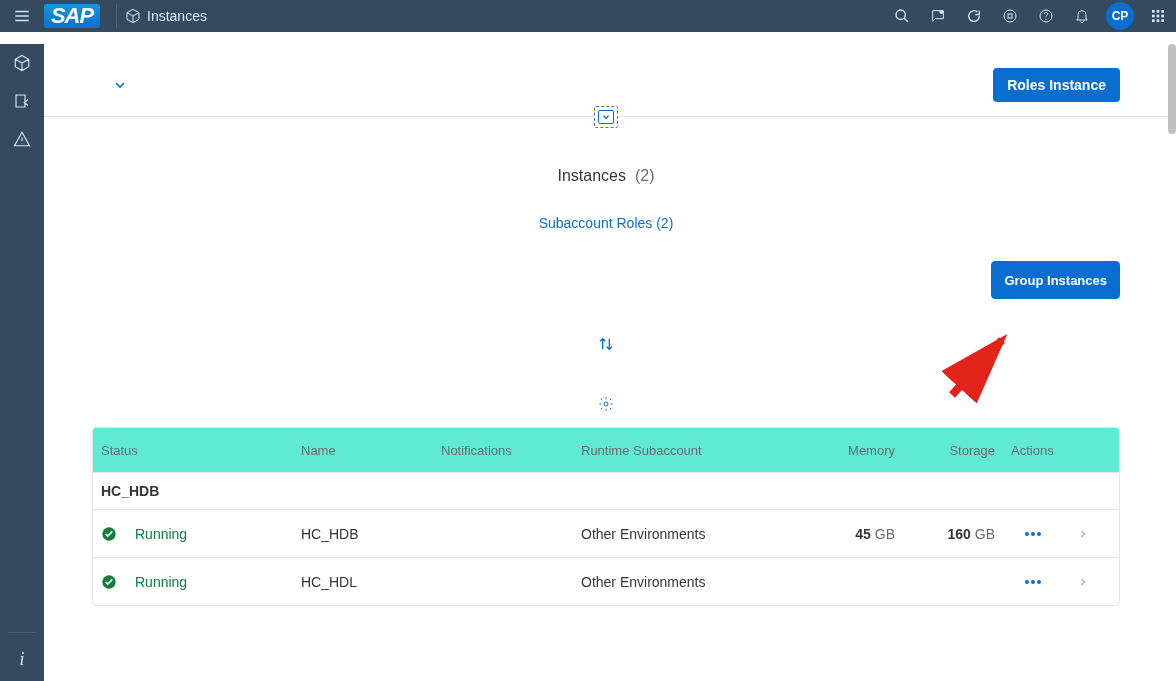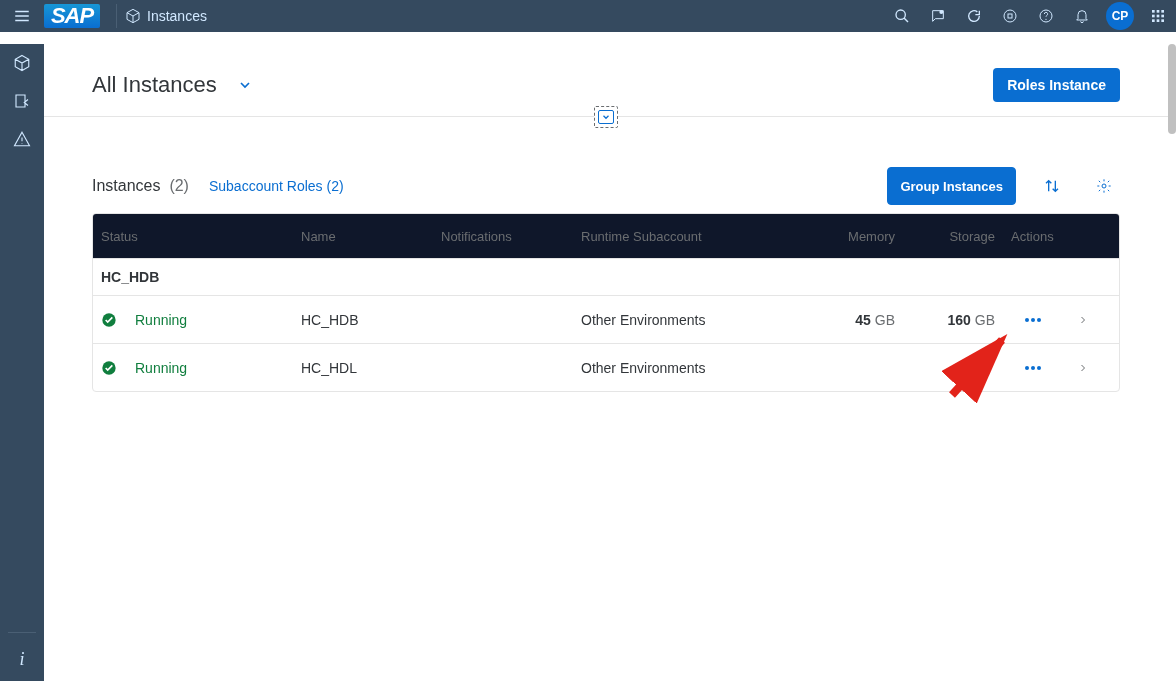--- a/index.html
+++ b/index.html
@@ -117,21 +117,21 @@
     cursor:pointer;
     border-radius:2px;
   }
   .collapse-notch-inner{
     width:16px;height:14px;border:1px solid #0a6ed1;display:flex;align-items:center;justify-content:center;border-radius:2px;
   }
 
   
   .list-toolbar{
     padding:20px 0 8px 0;margin:30px 48px 0 48px;
-    display:flex;align-items:center;gap:20px;
+    display:flex;align-items:center;gap:30px;flex-direction:column;
   }
   .list-heading{font-size:16px;color:#32363a;font-weight:400;}
   .list-count{color:#6a6d70;}
   .subaccount-link{color:#0a6ed1;cursor:pointer;font-size:14px;}
   .grp-btn{
     margin-left:auto;
     background:#0a6ed1;color:#fff;border:1px solid #0a6ed1;border-radius:4px;
     height:38px;padding:0 12px;font-weight:600;font-size:13px;cursor:pointer;
   }
   .icon-btn{
@@ -144,21 +144,21 @@
     margin:0 48px;
     border:1px solid #e5e5e5;border-radius:4px;
     overflow:hidden;
   }
   .thead, .trow{
     display:grid;
     grid-template-columns: 200px 140px 140px 200px 130px 100px 60px 40px;
     align-items:center;
   }
   .thead{
-    background:#0f172a;height:44px;font-size:13px;color:#6a6d70;
+    background:#5eead4;height:44px;font-size:13px;color:#6a6d70;
   }
   .thead div{padding:0 8px;}
   .group-row{
     padding:10px 8px;font-weight:700;color:#32363a;border-top:1px solid #e5e5e5;
   }
   .trow{
     min-height:48px;border-top:1px solid #e5e5e5;font-size:14px;
     cursor:pointer;
   }
   .trow div{padding:10px 8px;}
@@ -277,21 +277,20 @@
       </svg>
   </div>
   <div class="rail-sep"></div>
   <div class="rail-line"></div>
   <div class="rail-info">i</div>
 </div>
 
 <div class="main">
 
   <div class="header-card">
-    <div class="page-title">All Instances</div>
     <div class="chev-btn">
       <svg width="16" height="16" viewBox="0 0 24 24">
           <path fill="none" stroke="currentColor" stroke-width="2.5" d="M6 9l6 6 6-6"></path>
         </svg>
     </div>
     <button class="create-btn">Roles Instance</button>
     <div class="collapse-notch">
       <div class="collapse-notch-inner">
         <svg width="10" height="10" viewBox="0 0 24 24">
             <path fill="none" stroke="#0a6ed1" stroke-width="3" d="M6 9l6 6 6-6"></path>

